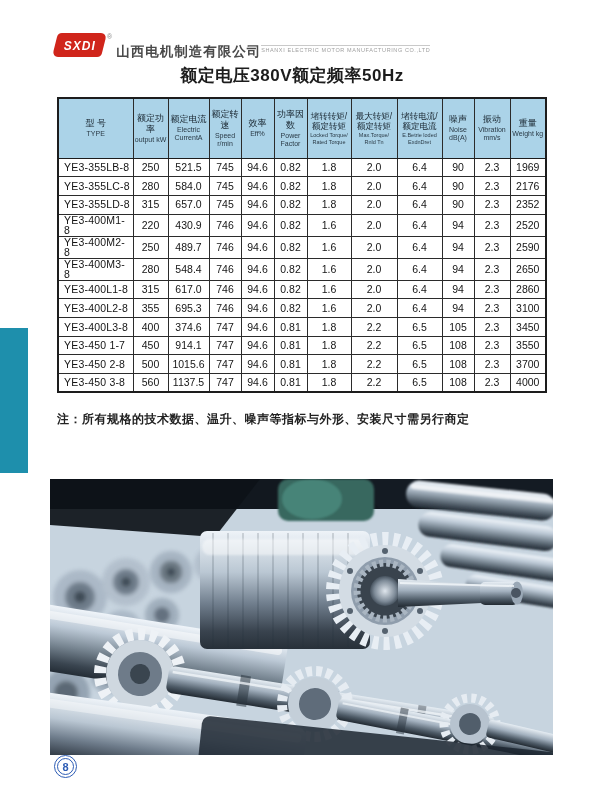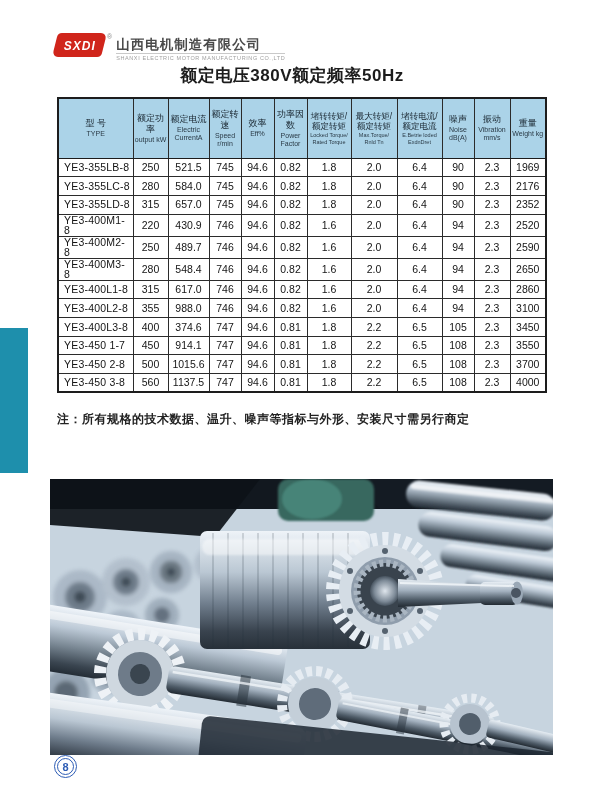--- a/index.html
+++ b/index.html
@@ -10,21 +10,21 @@
   
   .logo-block { position:absolute; left:55px; top:33px; height:32px; }
   .logo-row { display:flex; align-items:flex-start; }
   .logo-mark { position:relative; background:var(--logo-red,#d0251b);
                transform:skewX(-14deg); border-radius:4px 6px 4px 6px;
                padding:3px 8px 3px 9px; }
   .logo-mark span { display:inline-block; transform:skewX(14deg);
                color:#fff; font-weight:bold; font-style:italic;
                font-size:12px; letter-spacing:1px; }
   .logo-reg { font-size:7px; color:#8a8a8a; margin:0 4px 0 3px; line-height:8px; }
-  .logo-text { display:flex; flex-direction:column; margin-top:4px; }
+  .logo-text { display:flex; flex-direction:row; margin-top:11px; }
   .logo-cn { font-size:13.5px; font-weight:bold; color:#4a4a4a; letter-spacing:1px; line-height:15px; }
   .logo-en { font-size:5.5px; color:#a0a0a0; letter-spacing:0.6px; line-height:7px;
              white-space:nowrap; border-top:1px solid #c9c9c9; padding-top:1px; margin-top:1px; }
 
   .doc-title { position:absolute; left:0; top:64px; width:584px; text-align:center;
                font-size:17px; font-weight:bold; color:#1c1c1c; letter-spacing:0.5px; }
 
   
   .spec-table { position:absolute; left:57px; top:97px; width:488px;
                 border-collapse:collapse; table-layout:fixed; }
@@ -243,21 +243,21 @@
           <td>1.6</td>
           <td>2.0</td>
           <td>6.4</td>
           <td>94</td>
           <td>2.3</td>
           <td>2860</td>
         </tr>
         <tr>
           <td class="type-cell">YE3-400L2-8</td>
           <td>355</td>
-          <td>988.0</td>
+          <td>695.3</td>
           <td>746</td>
           <td>94.6</td>
           <td>0.82</td>
           <td>1.6</td>
           <td>2.0</td>
           <td>6.4</td>
           <td>94</td>
           <td>2.3</td>
           <td>3100</td>
         </tr>

